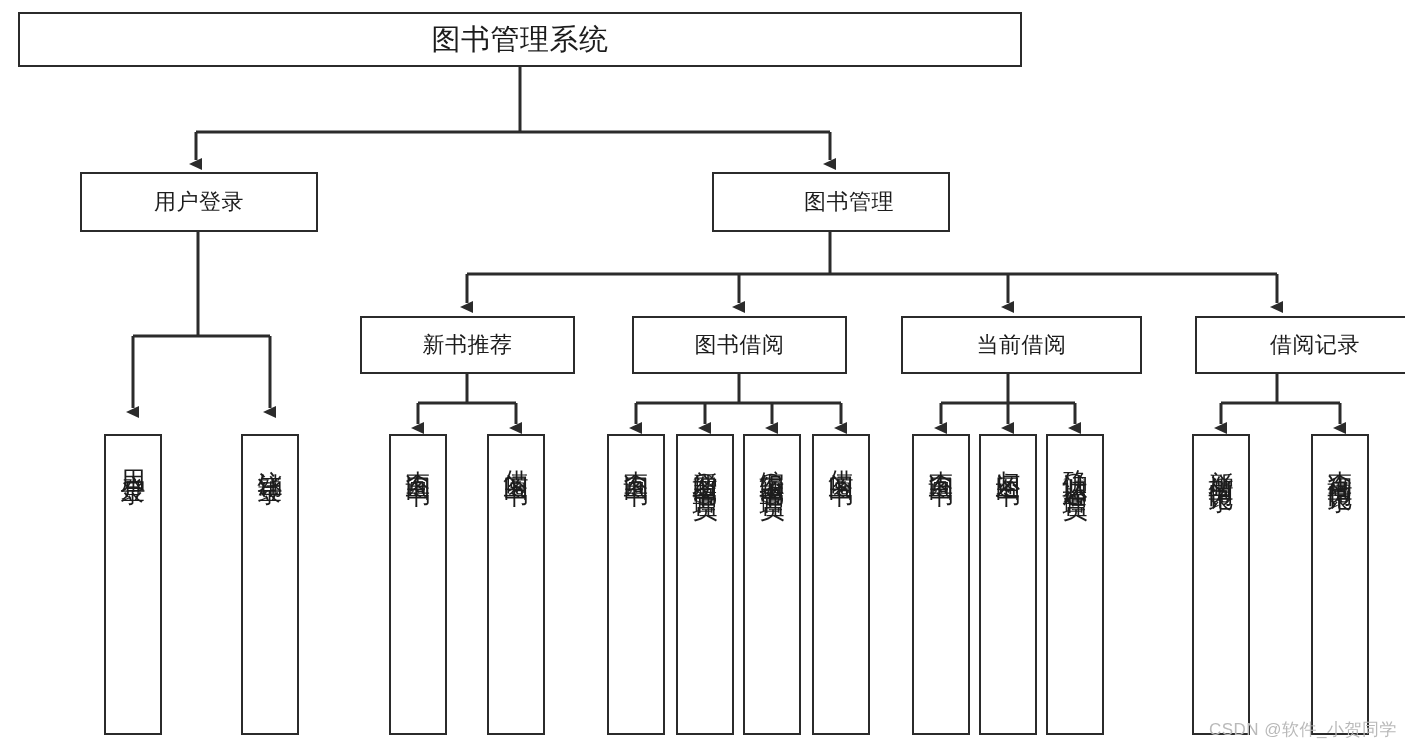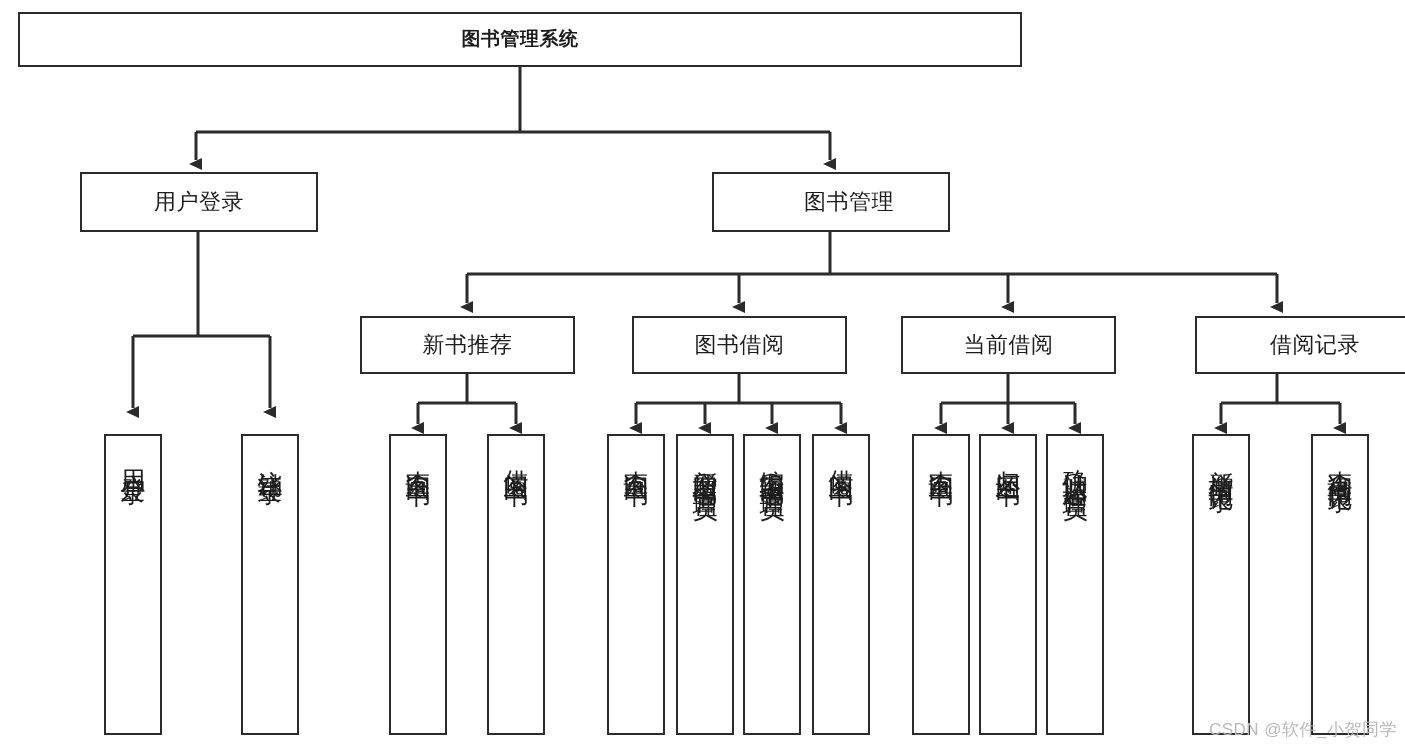--- a/index.html
+++ b/index.html
@@ -39,22 +39,21 @@
   .node-label {
     color: #1c1c1c;
     letter-spacing: 0.5px;
     white-space: nowrap;
     line-height: 1.18;
   }
   .node.horizontal .node-label {
     font-size: 22px;
   }
   .node.root .node-label {
-    font-size: 19px;
-    font-weight: bold;
+    font-size: 29px;
   }
   .node.vertical {
     align-items: flex-start;
     justify-content: center;
     padding-top: 14px;
   }
   .node.vertical .node-label {
     writing-mode: vertical-rl;
     text-orientation: upright;
     font-size: 25px;
@@ -138,21 +137,21 @@
   <div class="node horizontal" style="left:712px; top:172px; width:238px; height:60px;padding-left:36px;">
     <span class="node-label">图书管理</span>
   </div>
 
   <div class="node horizontal" style="left:632px; top:316px; width:215px; height:58px;">
     <span class="node-label">图书借阅</span>
   </div>
   <div class="node horizontal" style="left:360px; top:316px; width:215px; height:58px;">
     <span class="node-label">新书推荐</span>
   </div>
-  <div class="node horizontal" style="left:901px; top:316px; width:215px; height:58px;">
+  <div class="node horizontal" style="left:901px; top:316px; width:241px; height:58px;">
     <span class="node-label">当前借阅</span>
   </div>
   <div class="node horizontal" style="left:1195px; top:316px; width:240px; height:58px;">
     <span class="node-label">借阅记录</span>
   </div>
 
   <div class="node vertical" style="left:104px; top:434px; width:58px; height:301px;">
     <span class="node-label">用户登录</span>
   </div>
   <div class="node vertical" style="left:241px; top:434px; width:58px; height:301px;">

